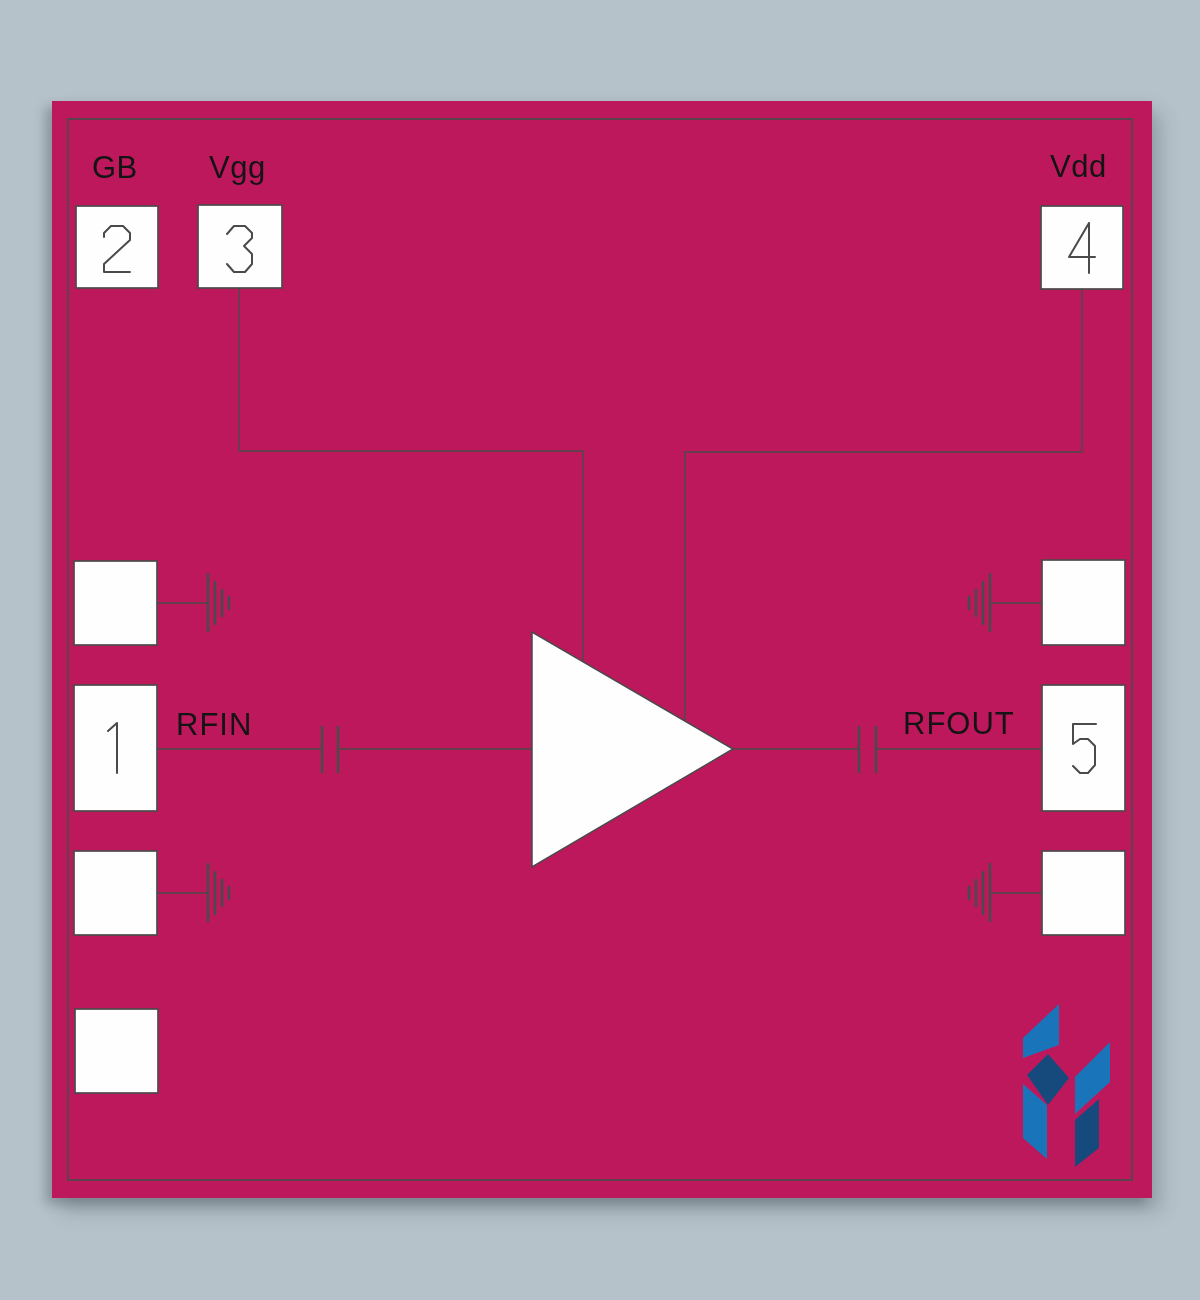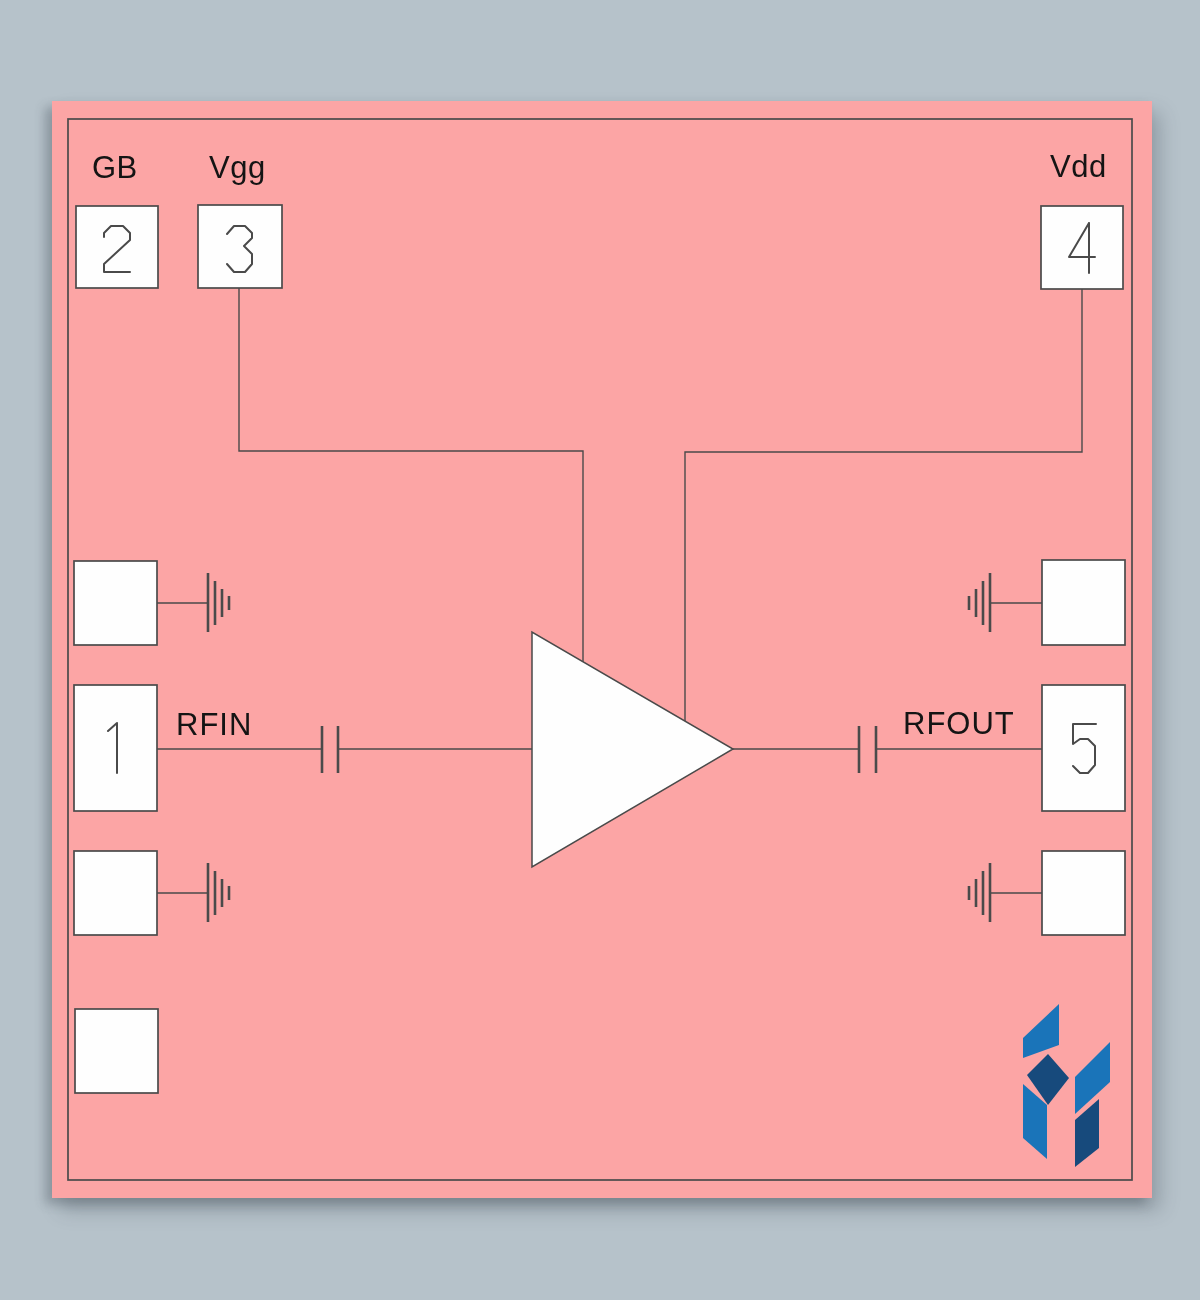--- a/index.html
+++ b/index.html
@@ -3,21 +3,21 @@
 <meta charset="utf-8">
 <style>
   html,body{margin:0;padding:0;}
   body{
     width:1200px;height:1300px;overflow:hidden;
     background:#b6c2ca;
     font-family:"Liberation Sans", sans-serif;
   }
   .paper{
     position:absolute;left:52px;top:101px;width:1100px;height:1097px;
-    background:#fca5a5;
+    background:#be185d;
     box-shadow:-7px 6px 10px rgba(55,65,75,.30), 8px 12px 18px rgba(55,65,75,.28);
   }
   .drawing{position:absolute;left:0;top:0;}
   .wire{fill:none;stroke:#4a4a4a;stroke-width:1.4;}
   .pad{fill:#fefefe;stroke:#4a4a4a;stroke-width:1.7;}
   .frame{fill:none;stroke:#4a4a4a;stroke-width:1.7;}
   .digit{fill:none;stroke:#4a4a4a;stroke-width:2;stroke-linecap:round;stroke-linejoin:round;}
   .cap-plate{stroke:#4a4a4a;stroke-width:2.6;}
   .gnd-bar{stroke:#4a4a4a;stroke-width:2.6;}
   .label{fill:#141414;font-size:31px;letter-spacing:.5px;}

